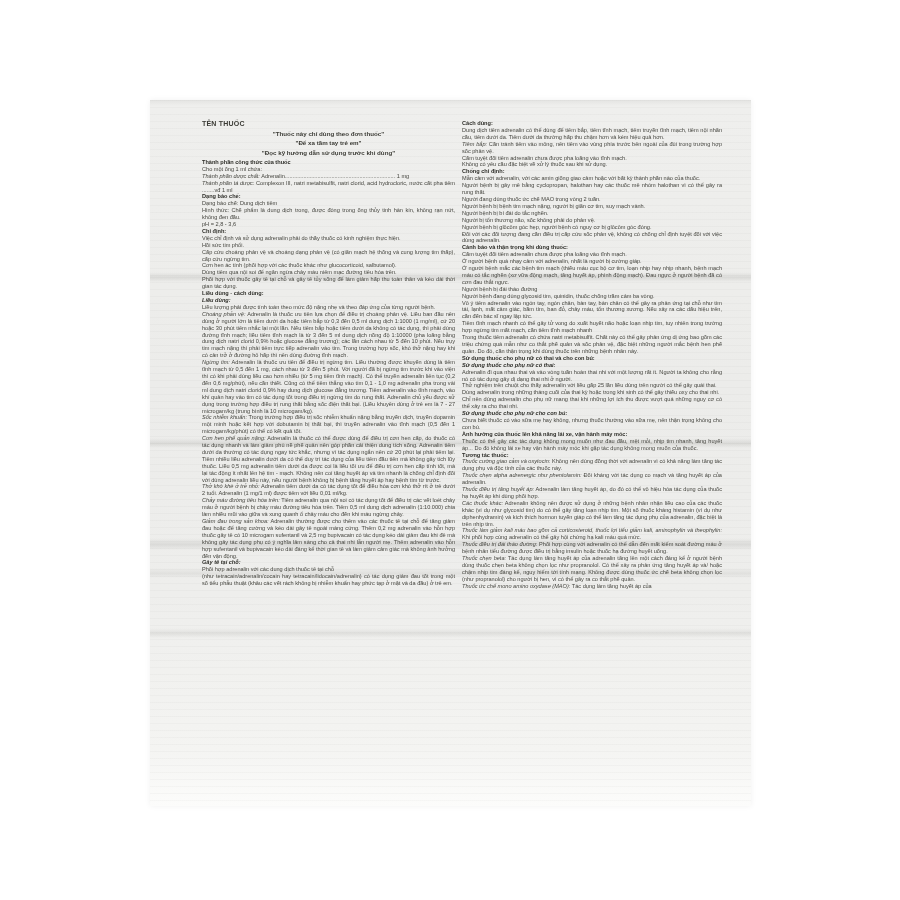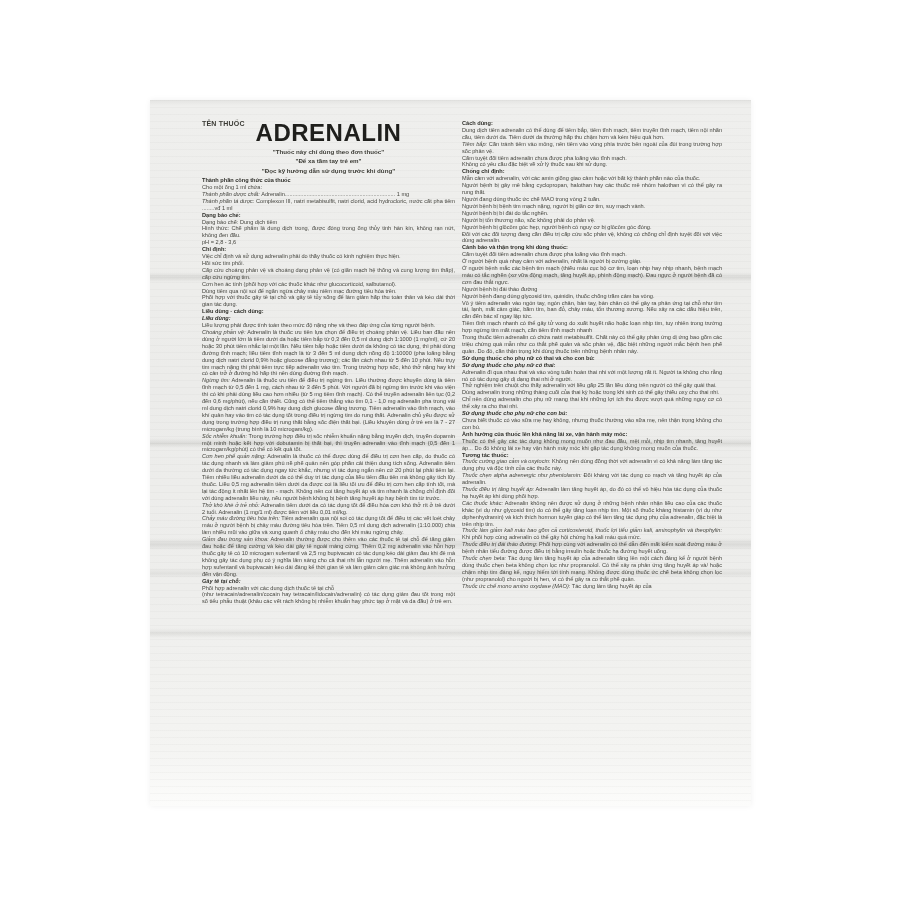--- a/index.html
+++ b/index.html
@@ -56,21 +56,20 @@
   <div class="fold f1"></div>
   <div class="fold f2"></div>
   <div class="fold f3"></div>
   <div class="fold f4"></div>
   <div class="fold f5"></div>
 
   <div class="columns">
     <div class="col left" id="col-left">
       <div class="masthead">
         <div class="drug-label">TÊN THUỐC</div>
-        <div class="drug-title">ADRENALIN</div>
         <div class="quotes" id="quotes">
             <div class="quote-line">"Thuốc này chỉ dùng theo đơn thuốc"</div>
             <div class="quote-line">"Để xa tầm tay trẻ em"</div>
             <div class="quote-line">"Đọc kỹ hướng dẫn sử dụng trước khi dùng"</div>
           </div>
       </div>
       <div id="left-blocks">
           <p class="h">Thành phần công thức của thuốc</p>
           <p class="">Cho một ống 1 ml chứa:</p>
           <p class=""><span class="lead">Thành phần dược chất:</span> Adrenalin....................................................................... 1 mg</p>

